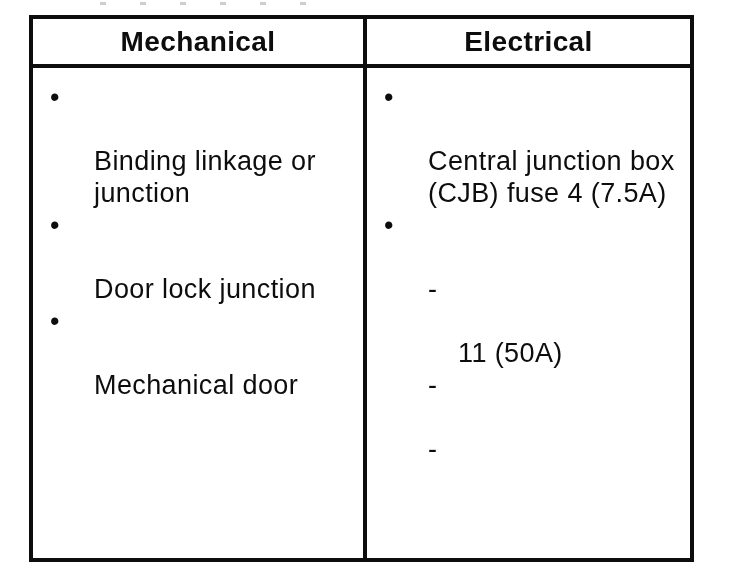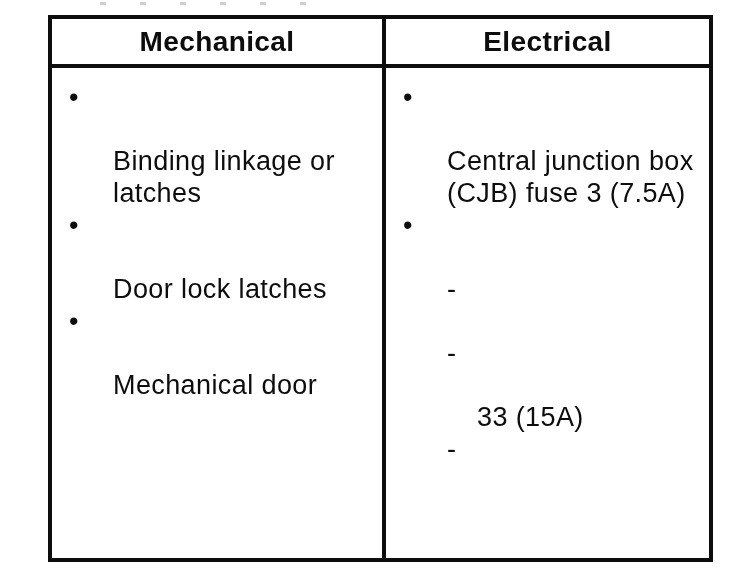--- a/index.html
+++ b/index.html
@@ -11,21 +11,21 @@
     position: relative;
     width: 736px;
     height: 576px;
     background: var(--paper, #ffffff);
     font-family: "Liberation Sans", sans-serif;
     color: var(--ink, #0d0d0d);
     overflow: hidden;
   }
   .scan-table {
     position: absolute;
-    left: 48px;
+    left: 29px;
     top: 15px;
     width: 665px;
     height: 547px;
     box-sizing: border-box;
     border: 4px solid var(--ink, #0d0d0d);
     background: var(--paper, #ffffff);
   }
   .header-row {
     display: grid;
     grid-template-columns: 330px 1fr;
@@ -113,55 +113,55 @@
     </div>
 
     <div class="body-row">
 
       <div class="body-cell left">
         <ul class="item-list">
 
             <li class="item level-1">
               <span class="marker">•</span>
               <span class="item-text">Binding linkage or
-latches</span>
+junction</span>
             </li>
 
             <li class="item level-1">
               <span class="marker">•</span>
-              <span class="item-text">Door lock latches</span>
+              <span class="item-text">Door lock junction</span>
             </li>
 
             <li class="item level-1">
               <span class="marker">•</span>
               <span class="item-text">Mechanical door</span>
             </li>
           </ul>
       </div>
 
       <div class="body-cell right">
         <ul class="item-list">
 
             <li class="item level-1">
               <span class="marker">•</span>
               <span class="item-text">Central junction box
-(CJB) fuse 3 (7.5A)</span>
+(CJB) fuse 4 (7.5A)</span>
             </li>
 
             <li class="item level-1">
               <span class="marker">•</span>
             </li>
 
             <li class="item level-2">
               <span class="marker">-</span>
+              <span class="item-text">11 (50A)</span>
             </li>
 
             <li class="item level-2">
               <span class="marker">-</span>
-              <span class="item-text">33 (15A)</span>
             </li>
 
             <li class="item level-2">
               <span class="marker">-</span>
               
             </li>
 
           </ul>
       </div>
 

